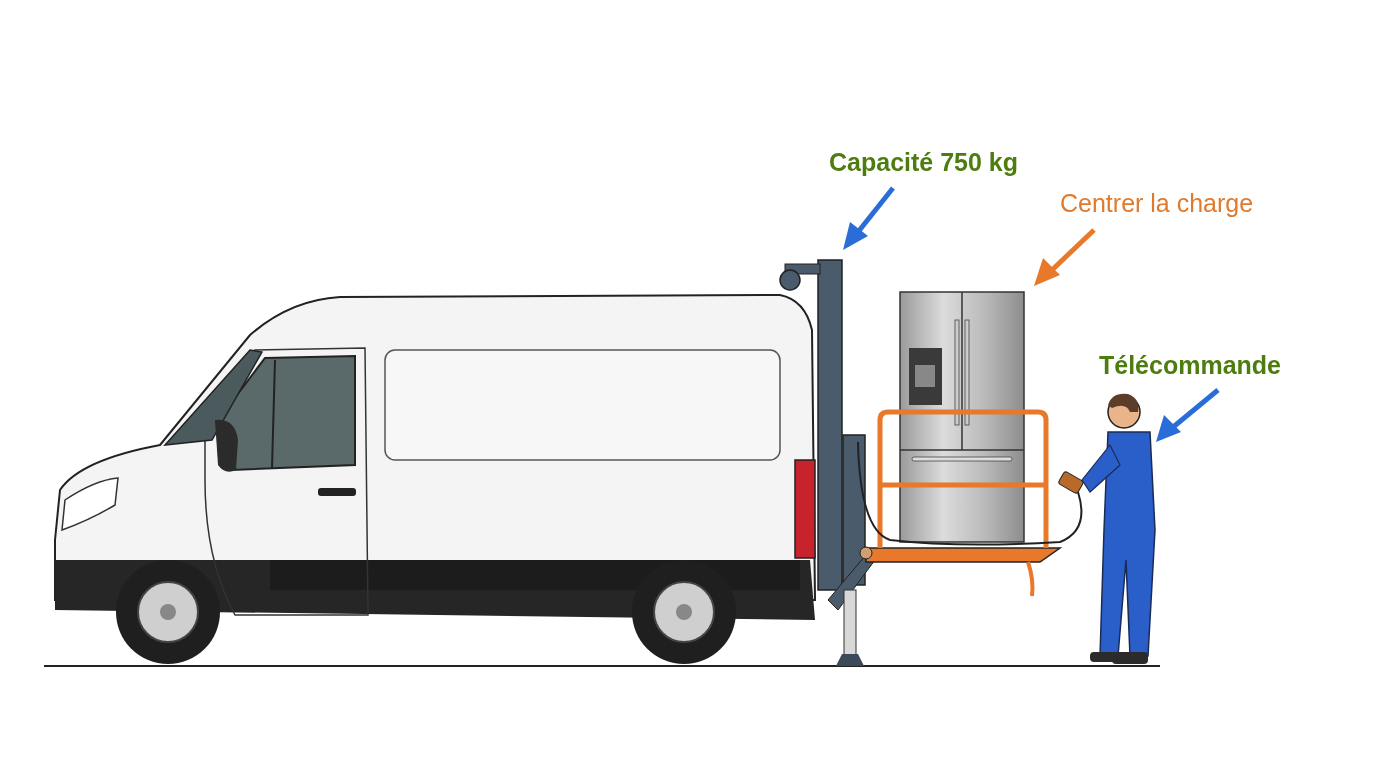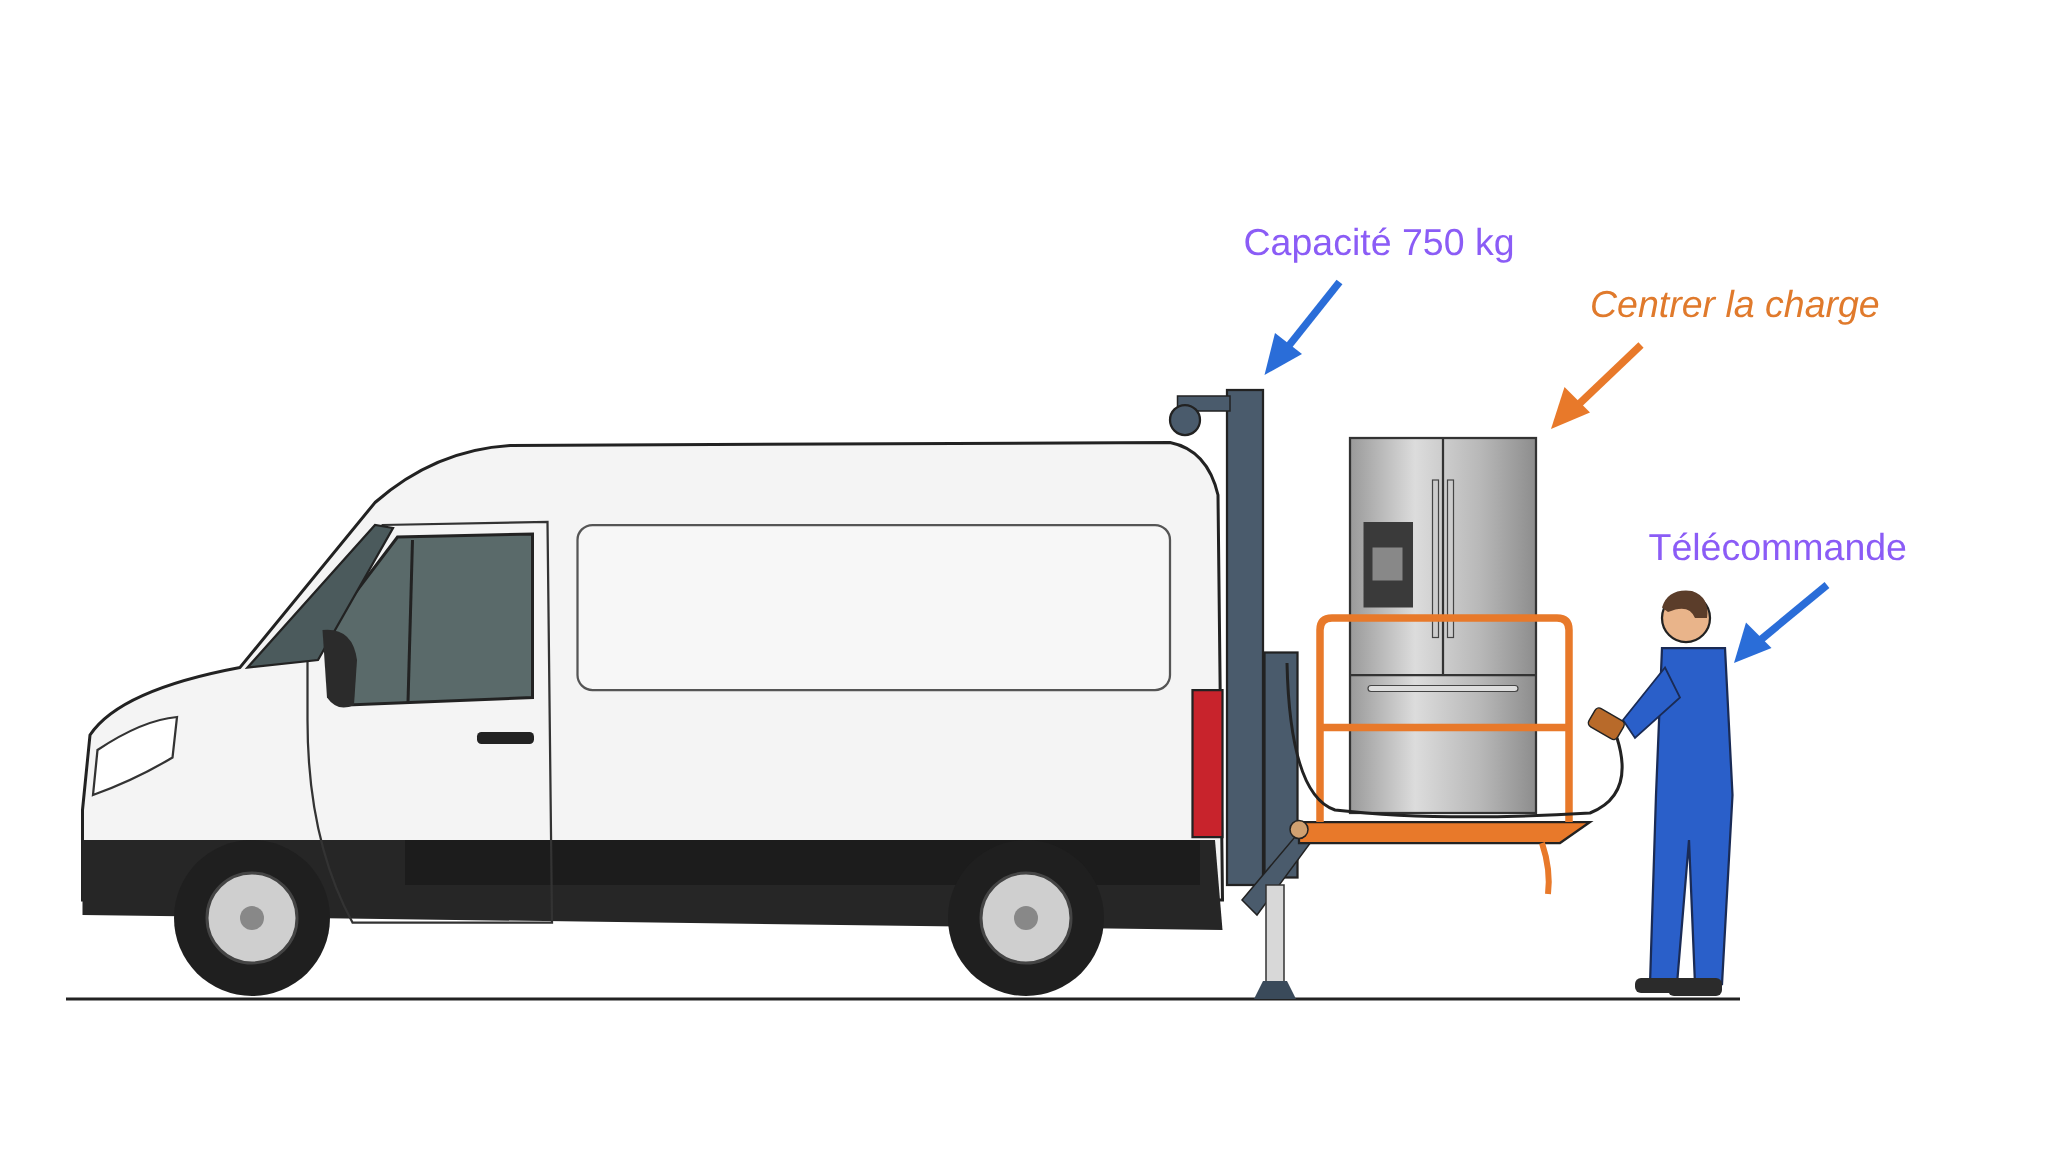--- a/index.html
+++ b/index.html
@@ -1,18 +1,18 @@
 <!DOCTYPE html>
 <html><head>
 <meta charset="utf-8">
 <style>
   html,body{margin:0;padding:0;background:#ffffff;}
   body{width:1376px;height:768px;position:relative;overflow:hidden;font-family:"Liberation Sans",sans-serif;}
   .label{position:absolute;font-size:25px;white-space:nowrap;}
-  .lbl-blue{color:#8b5cf6;}
+  .lbl-blue{color:#4d7c0f;font-weight:bold;}
   .lbl-orange{color:#e07a2c;}
   svg{position:absolute;left:0;top:0;}
 </style>
 </head>
 <body>
 
 <svg width="1376" height="768" viewBox="0 0 1376 768">
 
   <line x1="44" y1="666" x2="1160" y2="666" stroke="#222" stroke-width="2"></line>
 
@@ -107,14 +107,14 @@
     <line x1="1094" y1="230" x2="1052" y2="270" stroke="#e8792a" stroke-width="5"></line>
     <path d="M1034 286 L1043 258 L1060 275 Z" fill="#e8792a"></path>
   </g>
   <g>
     <line x1="1218" y1="390" x2="1172" y2="428" stroke="#2a6dd8" stroke-width="5"></line>
     <path d="M1156 442 L1164 415 L1181 432 Z" fill="#2a6dd8"></path>
   </g>
 </svg>
 
 <div class="label lbl-blue" style="left:829px;top:148px;">Capacité 750 kg</div>
-<div class="label lbl-orange" style="left:1060px;top:189px;font-style:italic;">Centrer la charge</div>
+<div class="label lbl-orange" style="left:1060px;top:189px;">Centrer la charge</div>
 <div class="label lbl-blue" style="left:1099px;top:351px;">Télécommande</div>
 
 </body></html>

